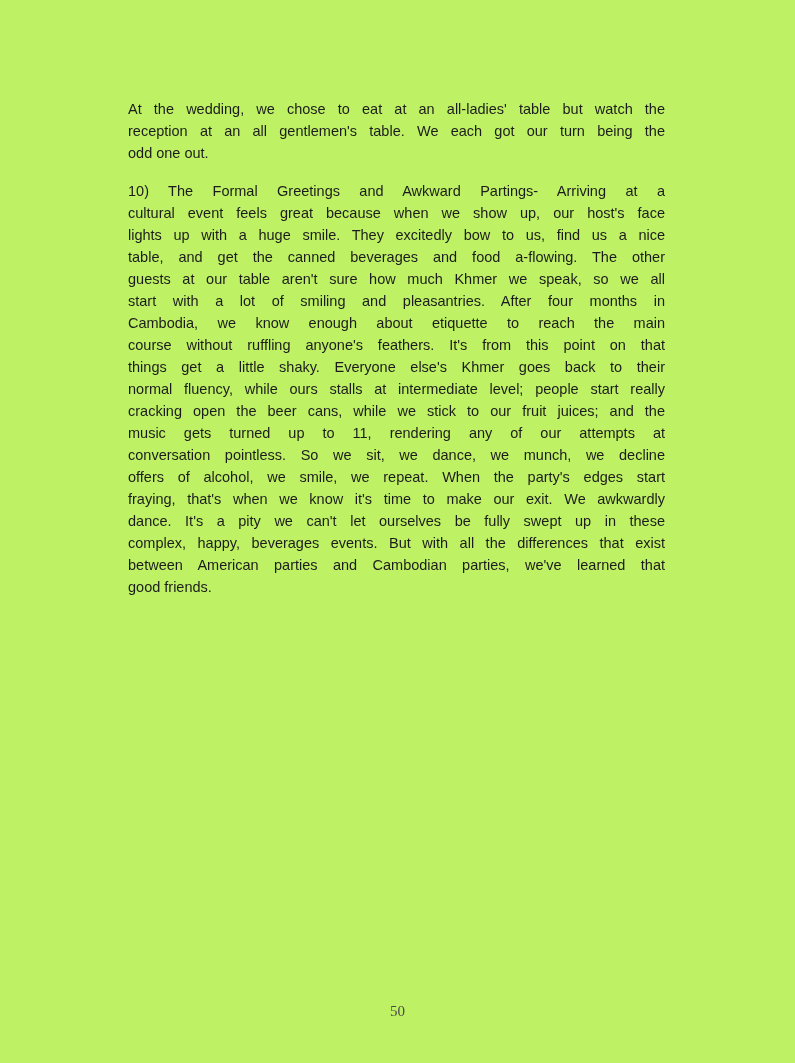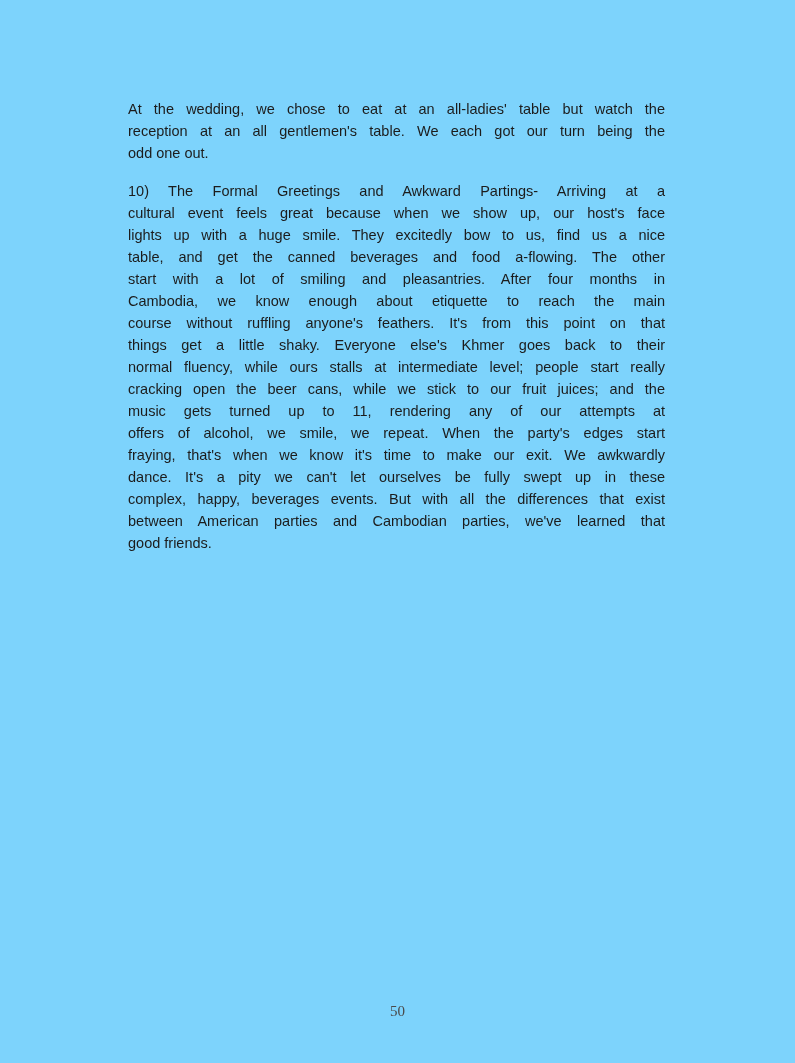--- a/index.html
+++ b/index.html
@@ -4,21 +4,21 @@
 <style>
   html, body {
     margin: 0;
     padding: 0;
     background: #ffffff;
   }
   .page {
     position: relative;
     width: 795px;
     height: 1063px;
-    background: #7dd3fc;
+    background: #bef264;
     overflow: hidden;
     font-family: "Liberation Sans", "DejaVu Sans", sans-serif;
     color: #1c1c1c;
   }
   .text-block {
     position: absolute;
     left: 128px;
     top: 98px;
     width: 537px;
     font-size: 14.5px;
@@ -59,27 +59,29 @@
         <div class="line">reception at an all gentlemen's table. We each got our turn being the</div>
         <div class="line last">odd one out.</div>
       </div>
 
     <div class="para">
       <div class="line"><span class="bold">10) The Formal Greetings and Awkward Partings-</span><span> Arriving at a</span></div>
       <div>
           <div class="line">cultural event feels great because when we show up, our host's face</div>
           <div class="line">lights up with a huge smile. They excitedly bow to us, find us a nice</div>
           <div class="line">table, and get the canned beverages and food a-flowing. The other</div>
+          <div class="line">guests at our table aren't sure how much Khmer we speak, so we all</div>
           <div class="line">start with a lot of smiling and pleasantries. After four months in</div>
           <div class="line">Cambodia, we know enough about etiquette to reach the main</div>
           <div class="line">course without ruffling anyone's feathers. It's from this point on that</div>
           <div class="line">things get a little shaky. Everyone else's Khmer goes back to their</div>
           <div class="line">normal fluency, while ours stalls at intermediate level; people start really</div>
           <div class="line">cracking open the beer cans, while we stick to our fruit juices; and the</div>
           <div class="line">music gets turned up to 11, rendering any of our attempts at</div>
+          <div class="line">conversation pointless. So we sit, we dance, we munch, we decline</div>
           <div class="line">offers of alcohol, we smile, we repeat. When the party's edges start</div>
           <div class="line">fraying, that's when we know it's time to make our exit. We awkwardly</div>
           <div class="line">dance. It's a pity we can't let ourselves be fully swept up in these</div>
           <div class="line">complex, happy, beverages events. But with all the differences that exist</div>
           <div class="line">between American parties and Cambodian parties, we've learned that</div>
           <div class="line last">good friends.</div>
         </div>
     </div>
 
   </div>

